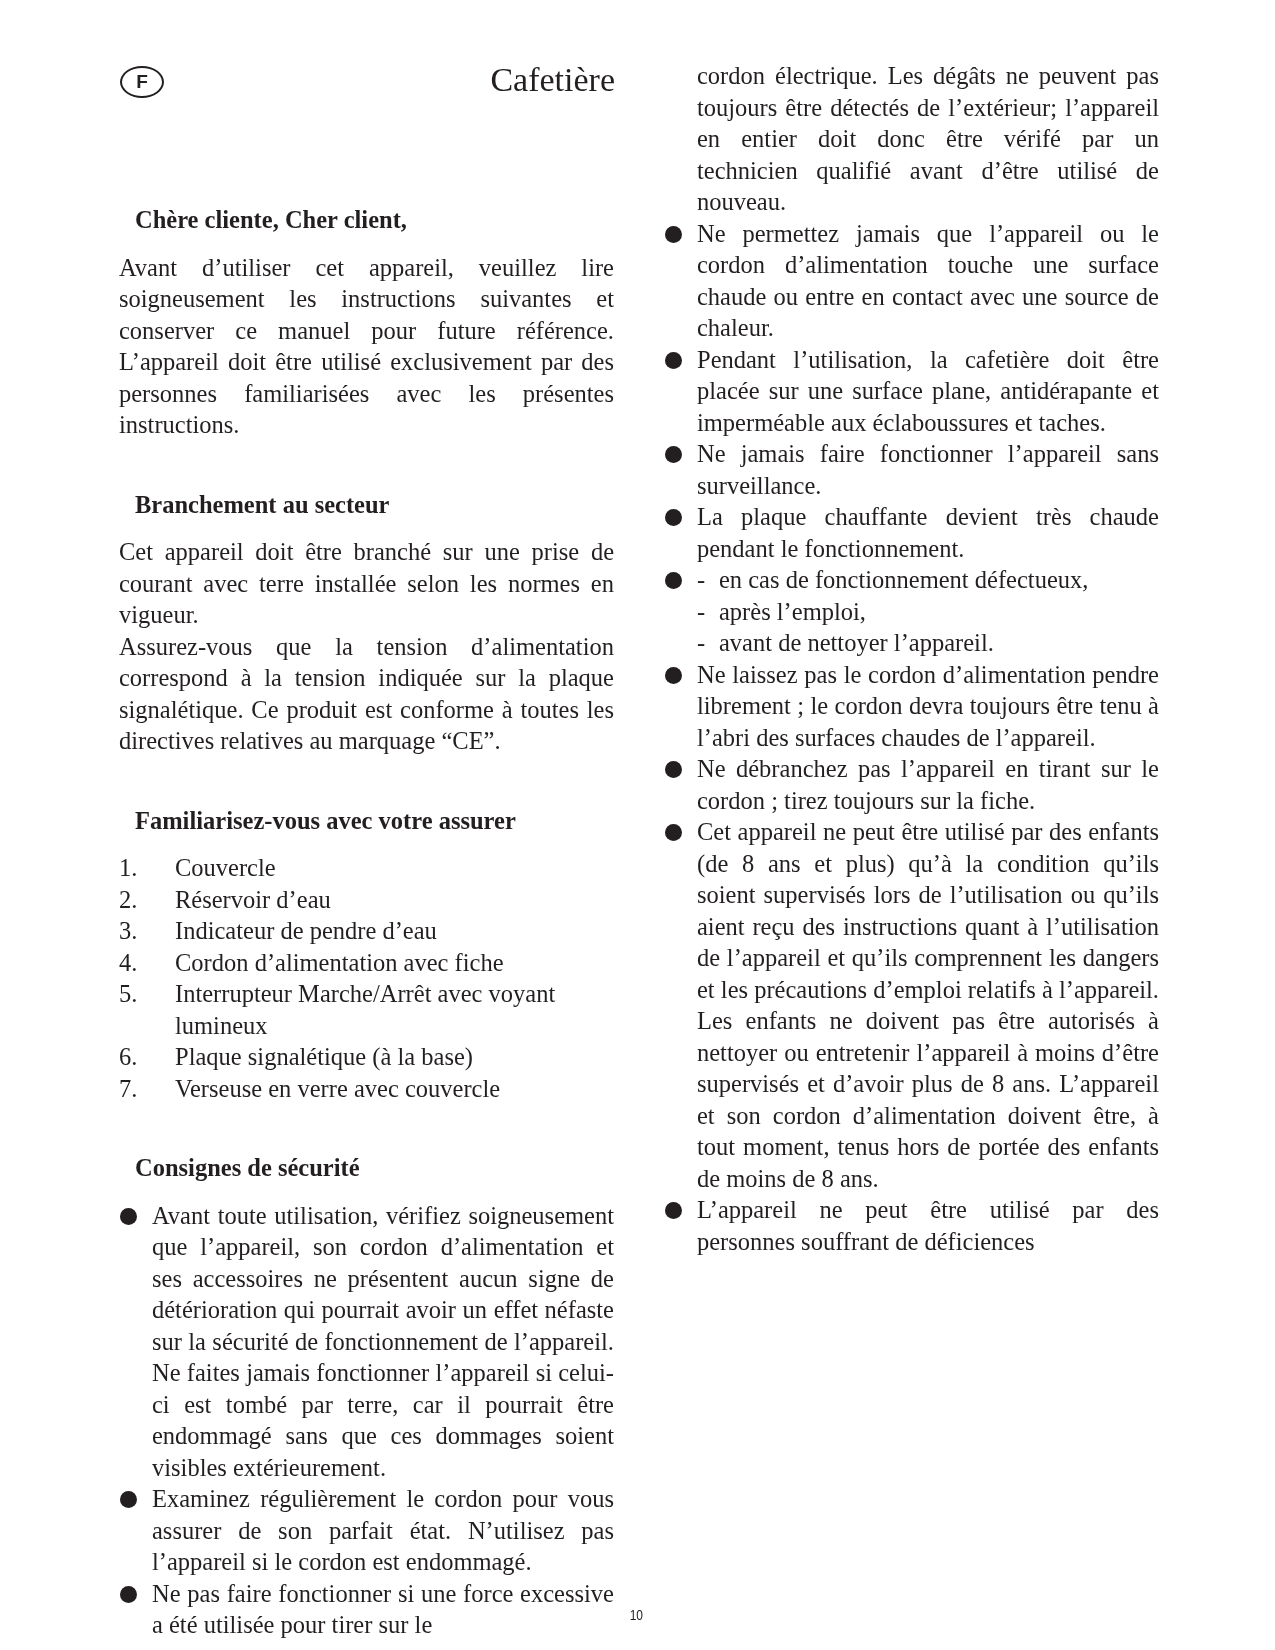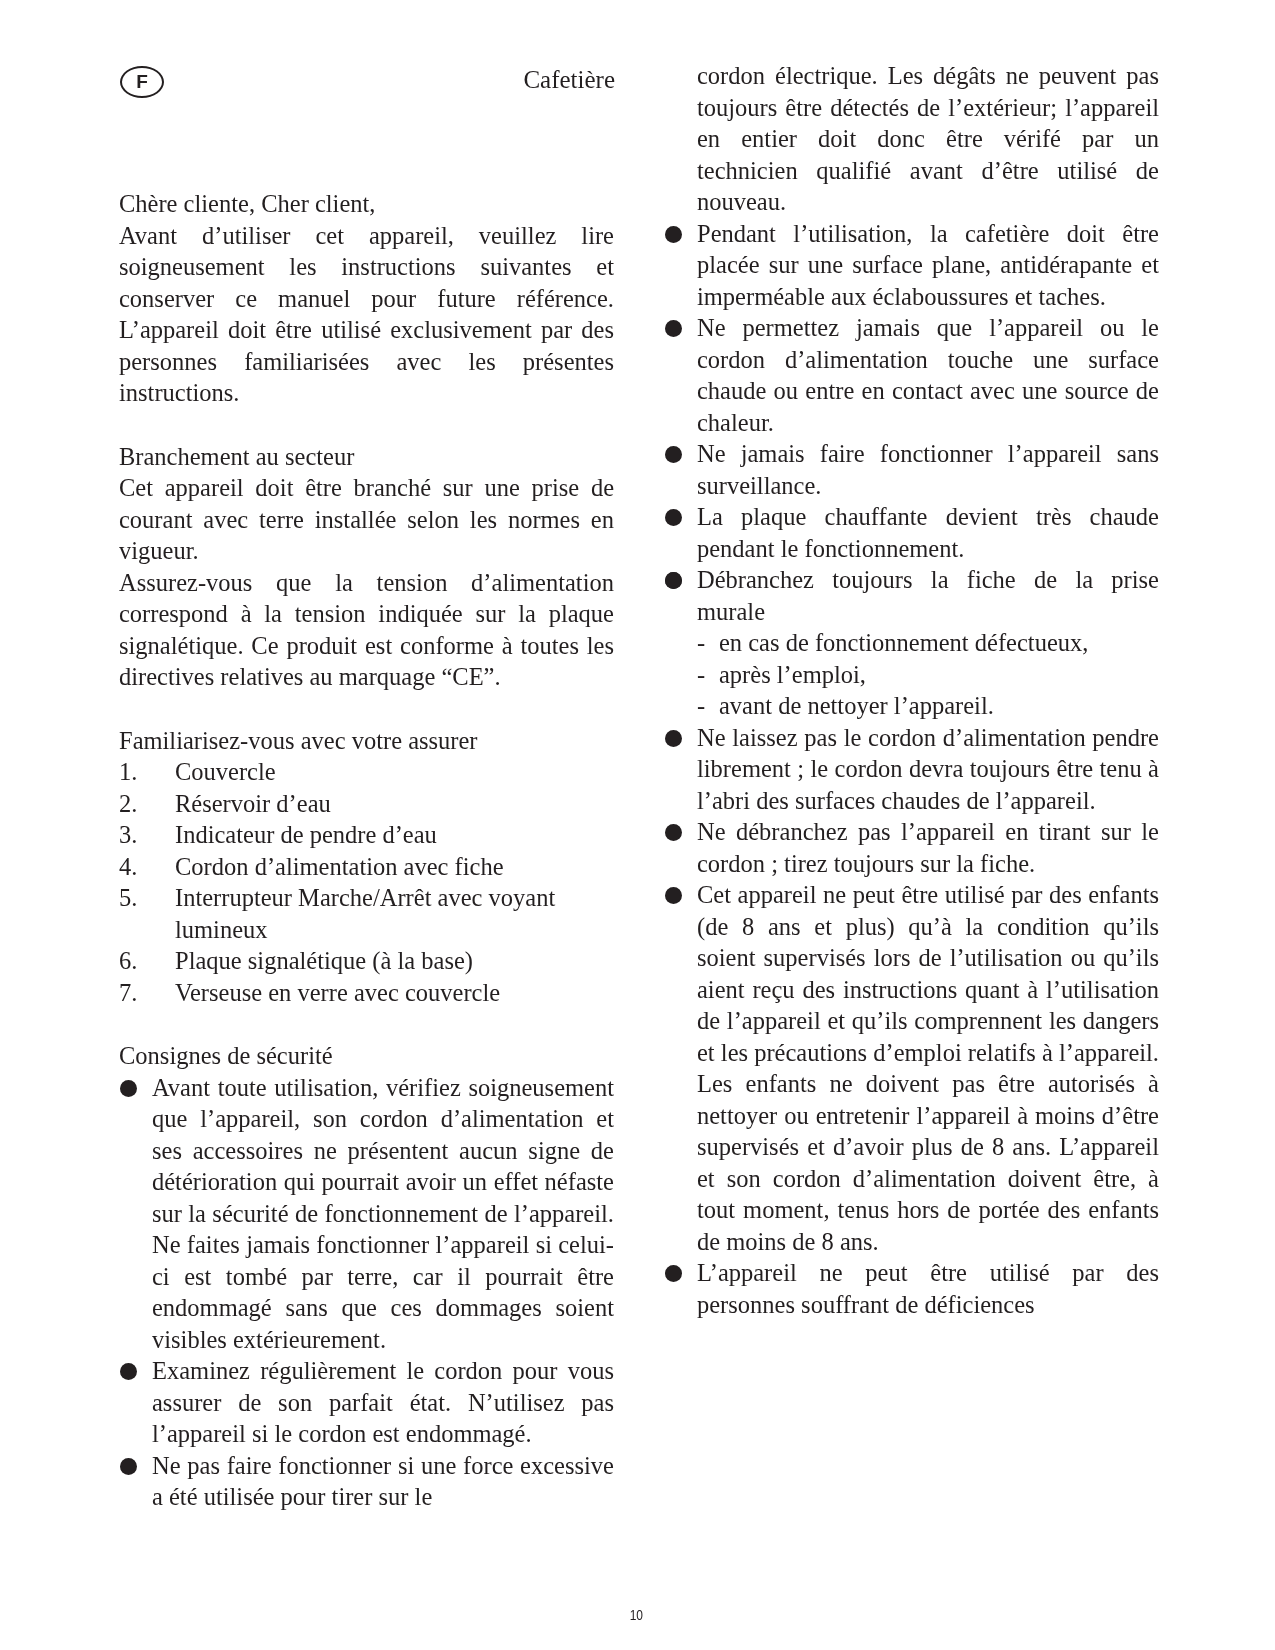--- a/index.html
+++ b/index.html
@@ -4,22 +4,22 @@
 <style>
   html, body { margin:0; padding:0; background:#fff; }
   body { width:1275px; height:1650px; position:relative; overflow:hidden; color:#231f20;
          font-family:"Liberation Serif","DejaVu Serif",serif; }
   .col { position:absolute; top:62px; font-size:24.5px; line-height:31.5px; text-align:justify; }
   #col-left { left:119px; width:495px; }
   #col-right { left:664px; width:495px; top:60px; }
   .lang-badge { position:absolute; left:120px; top:66px; width:40px; height:28px; border:2.5px solid #231f20;
                 border-radius:50%; font-family:"Liberation Sans","DejaVu Sans",sans-serif; font-weight:bold;
                 font-size:19px; line-height:28px; text-align:center; }
-  .title { position:absolute; right:660px; top:58px; font-size:25px; line-height:44px; }
-  h3 { font-size:24.5px; font-weight:normal; margin:0; line-height:31.5px; }
+  .title { position:absolute; right:660px; top:58px; font-size:34px; line-height:44px; }
+  h3 { font-size:24.5px; font-weight:bold; margin:16px; line-height:31.5px; }
   p { margin:0; }
   .gap { height:32px; }
   .numlist { list-style:none; margin:0; padding:0; }
   .numlist li { display:flex; text-align:left; }
   .numlist .n { width:56px; flex:none; }
   .bullets { list-style:none; margin:0; padding:0; }
   .bullets li { position:relative; padding-left:33px; }
   .bullets li .dot { position:absolute; left:1px; top:8px; width:17px; height:17px; border-radius:50%; background:#231f20; }
   .cont { padding-left:33px; }
   .sub { padding-left:33px; text-align:left; }
@@ -82,26 +82,25 @@
   <ul class="bullets">
     <li><span class="dot"></span><span>Avant toute utilisation, vérifiez soigneusement que l’appareil, son cordon d’alimentation et ses accessoires ne présentent aucun signe de détérioration qui pourrait avoir un effet néfaste sur la sécurité de fonctionnement de l’appareil. Ne faites jamais fonctionner l’appareil si celui-ci est tombé par terre, car il pourrait être endommagé sans que ces dommages soient visibles extérieurement.</span></li>
     <li><span class="dot"></span><span>Examinez régulièrement le cordon pour vous assurer de son parfait état. N’utilisez pas l’appareil si le cordon est endommagé.</span></li>
     <li><span class="dot"></span><span>Ne pas faire fonctionner si une force excessive a été utilisée pour tirer sur le</span></li>
   </ul>
 </div>
 
 <div class="col" id="col-right">
   <p class="cont">cordon électrique. Les dégâts ne peuvent pas toujours être détectés de l’extérieur; l’appareil en entier doit donc être vérifé par un technicien qualifié avant d’être utilisé de nouveau.</p>
   <ul class="bullets">
+    <li><span class="dot"></span><span>Ne permettez jamais que l’appareil ou le cordon d’alimentation touche une surface chaude ou entre en contact avec une source de chaleur.</span></li>
     <li><span class="dot"></span><span>Pendant l’utilisation, la cafetière doit être placée sur une surface plane, antidérapante et imperméable aux éclaboussures et taches.</span></li>
-    <li><span class="dot"></span><span>Ne permettez jamais que l’appareil ou le cordon d’alimentation touche une surface chaude ou entre en contact avec une source de chaleur.</span></li>
     <li><span class="dot"></span><span>Ne jamais faire fonctionner l’appareil sans surveillance.</span></li>
     <li><span class="dot"></span><span>La plaque chauffante devient très chaude pendant le fonctionnement.</span></li>
     <li><span class="dot"></span></li>
-    <li><span class="dot"></span><span>Débranchez toujours la fiche de la prise murale</span></li>
   </ul>
   <div class="sub">
     <div>
         <span class="dash">-</span>
         <span>en cas de fonctionnement défectueux,</span>
       </div>
     <div>
         <span class="dash">-</span>
         <span>après l’emploi,</span>
       </div>

